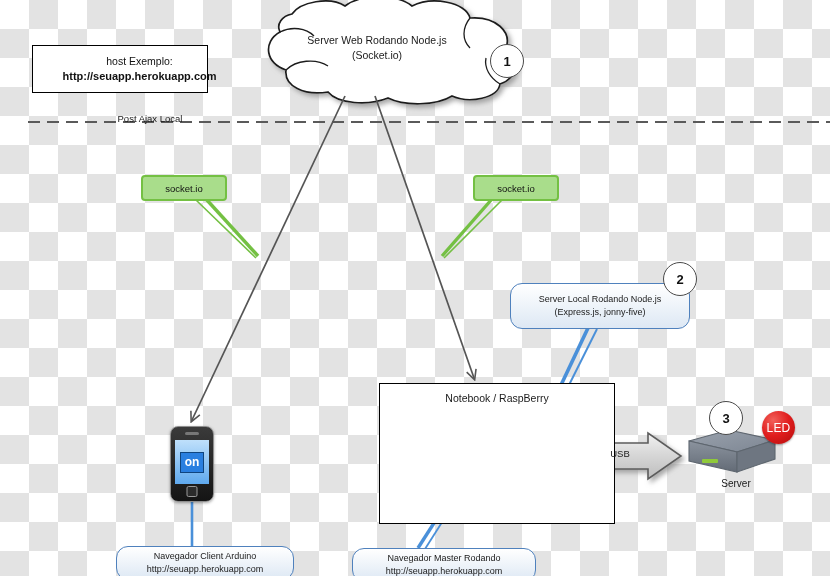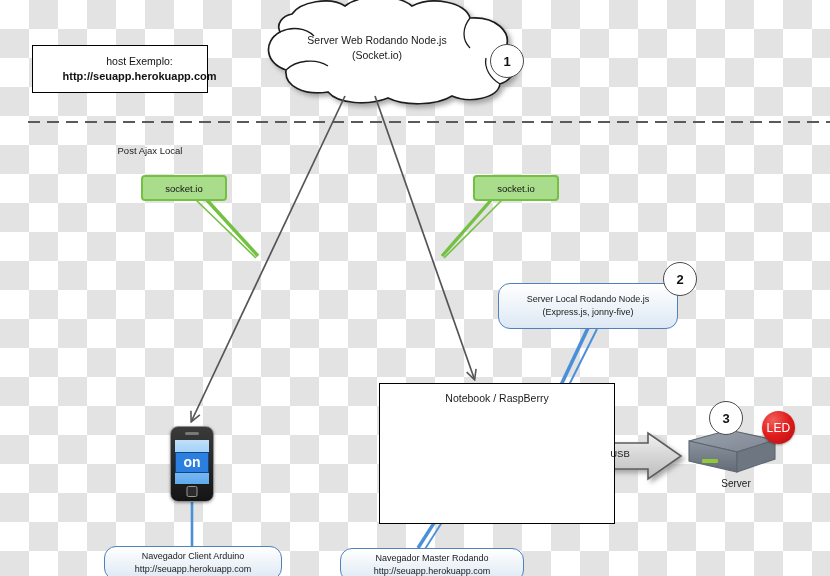--- a/index.html
+++ b/index.html
@@ -94,20 +94,21 @@
     box-sizing: border-box;
     border: 1.6px solid #4f81bd;
     border-radius: 12px;
     background: linear-gradient(#ffffff, #dde8f4);
     display: flex; flex-direction: column;
     align-items: center; justify-content: center;
     font-size: 9px;
     color: #1a1a1a;
     line-height: 1.45;
     z-index: 7;
+    margin-left: 12px;
   }
   .srv-local {
     left: 498px; top: 283px;
     width: 180px; height: 46px;
     font-size: 9px;
   }
   .nav-client { left: 104px; top: 546px; width: 178px; height: 34px; }
   .nav-master { left: 340px; top: 548px; width: 184px; height: 34px; }
 
   
@@ -128,21 +129,20 @@
     color: #1a1a1a;
   }
   .post-ajax {
     position: absolute;
     left: 88px; top: 107px;
     width: 124px; height: 23px;
     font-size: 9.5px;
     color: #1a1a1a;
     display: flex; align-items: center; justify-content: center;
     z-index: 6;
-    margin-top: 32px;
   }
   .post-ajax span { position: relative; z-index: 2; }
 
   
   .usb-label {
     position: absolute;
     left: 592px; top: 448px;
     width: 56px;
     text-align: center;
     font-size: 9.5px;
@@ -194,26 +194,26 @@
     border-radius: 2px;
   }
   .phone-screen {
     position: absolute;
     left: 4px; top: 13px;
     width: 34px; height: 44px;
     background: linear-gradient(#bfe0fb, #5fa9ee);
     display: flex; align-items: center; justify-content: center;
   }
   .phone-on-btn {
-    width: 34px; height: 21px;
+    width: 24px; height: 21px;
     background: #2a7fe0;
     border: 1.3px solid #10457f;
     box-sizing: border-box;
     display: flex; align-items: center; justify-content: center;
-    font-size: 14px; font-weight: bold; color: #fff;
+    font-size: 12px; font-weight: bold; color: #fff;
   }
   .phone-home {
     position: absolute;
     left: 50%; bottom: 4px;
     transform: translateX(-50%);
     width: 9px; height: 9px;
     background: #2b2b2b;
     border: 1px solid #9a9a9a;
     border-radius: 2px;
   }

